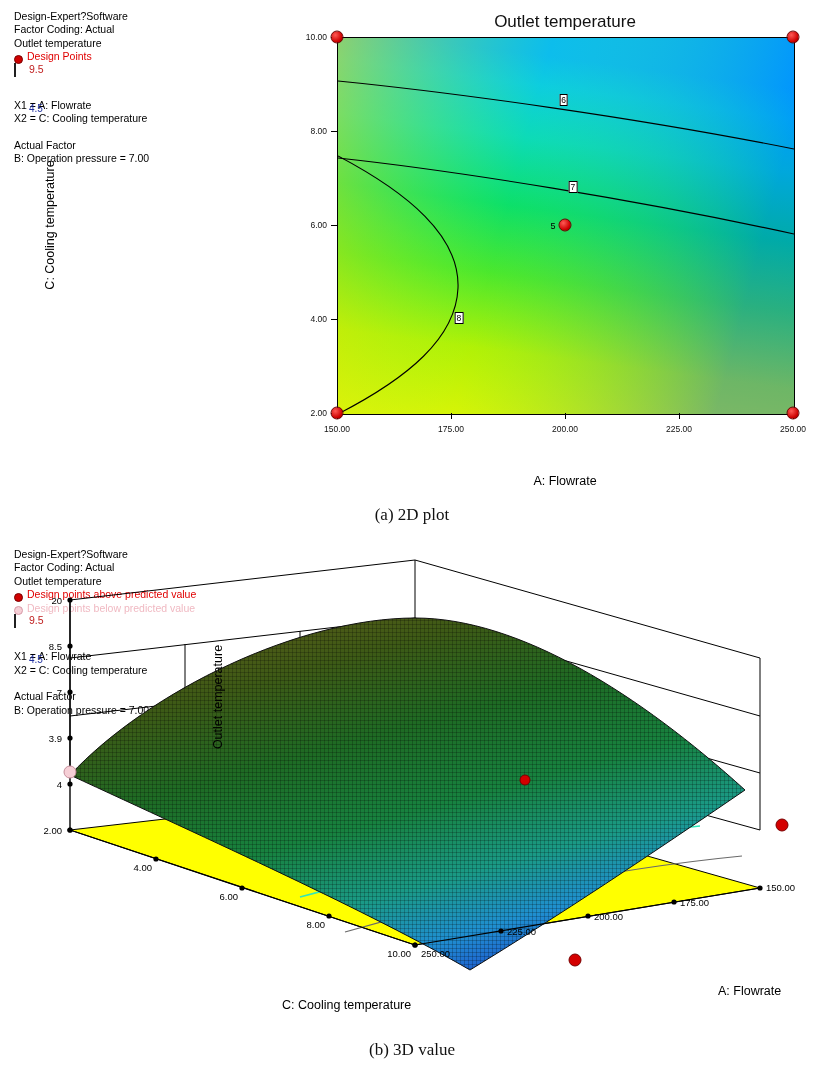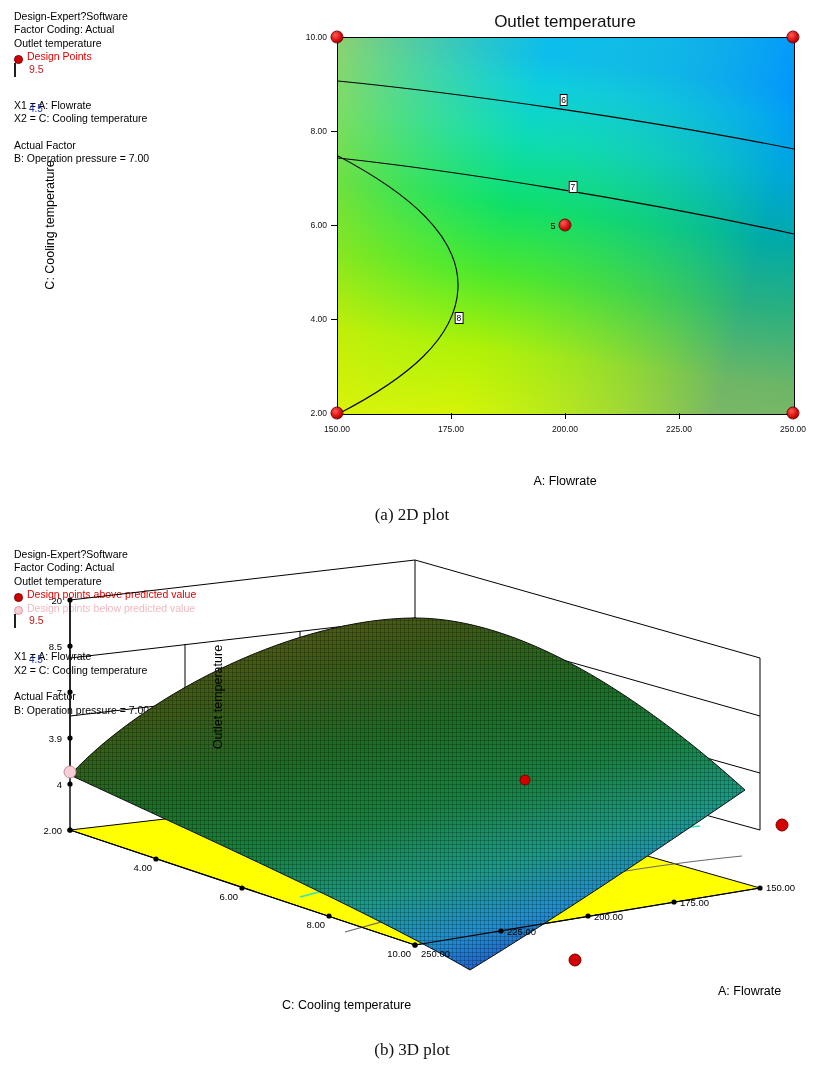--- a/index.html
+++ b/index.html
@@ -280,13 +280,13 @@
   <div class="at" style="left:680px;top:357px;">175.00</div>
   <div class="at" style="left:594px;top:371px;">200.00</div>
   <div class="at" style="left:507px;top:386px;">225.00</div>
   <div class="at" style="left:421px;top:408px;">250.00</div>
 
   <div class="axlab3" style="left:282px;top:458px;">C: Cooling temperature</div>
   <div class="axlab3" style="left:718px;top:444px;">A: Flowrate</div>
   <div class="zlab3">Outlet temperature</div>
 </div>
 
-<div class="caption" id="cap-b">(b)  3D plot</div>
+<div class="caption" id="cap-b">(b)  3D value</div>
 
 </body></html>

